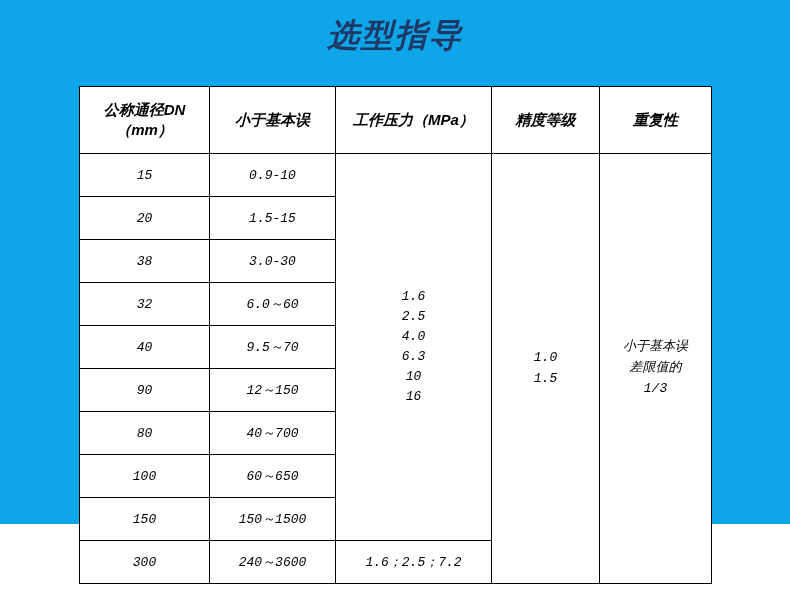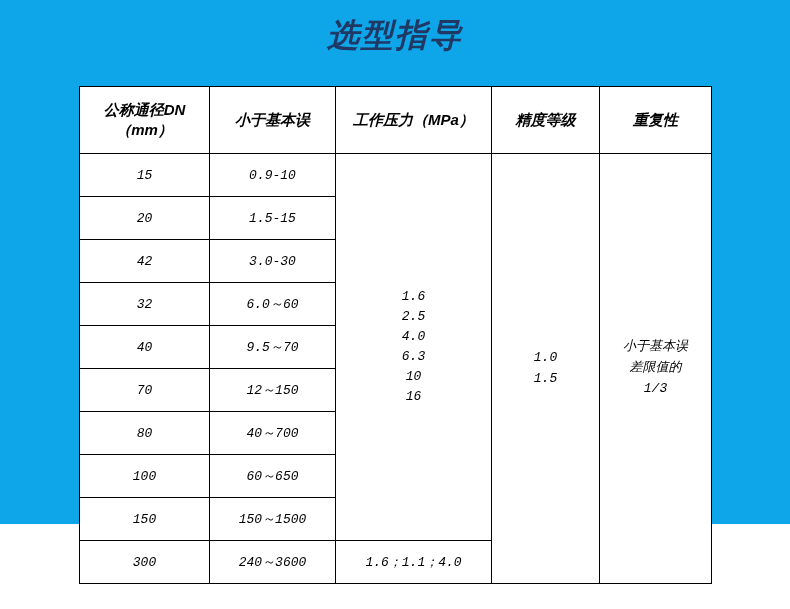--- a/index.html
+++ b/index.html
@@ -142,49 +142,49 @@
 1.5</td>
           <td class="rep-span" rowspan="10">小于基本误
 差限值的
 1/3</td>
         </tr>
         <tr>
           <td class="dn-cell">20</td>
           <td class="flow-cell">1.5-15</td>
         </tr>
         <tr>
-          <td class="dn-cell">42</td>
+          <td class="dn-cell">38</td>
           <td class="flow-cell">3.0-30</td>
         </tr>
         <tr>
           <td class="dn-cell">32</td>
           <td class="flow-cell">6.0～60</td>
         </tr>
         <tr>
           <td class="dn-cell">40</td>
           <td class="flow-cell">9.5～70</td>
         </tr>
         <tr>
-          <td class="dn-cell">70</td>
+          <td class="dn-cell">90</td>
           <td class="flow-cell">12～150</td>
         </tr>
         <tr>
           <td class="dn-cell">80</td>
           <td class="flow-cell">40～700</td>
         </tr>
         <tr>
           <td class="dn-cell">100</td>
           <td class="flow-cell">60～650</td>
         </tr>
         <tr>
           <td class="dn-cell">150</td>
           <td class="flow-cell">150～1500</td>
         </tr>
         <tr>
           <td class="dn-cell">300</td>
           <td class="flow-cell">240～3600</td>
-          <td class="press-last">1.6；1.1；4.0</td>
+          <td class="press-last">1.6；2.5；7.2</td>
         </tr>
       </tbody>
     </table>
   </div>
 
 </div>
 
 </body></html>

